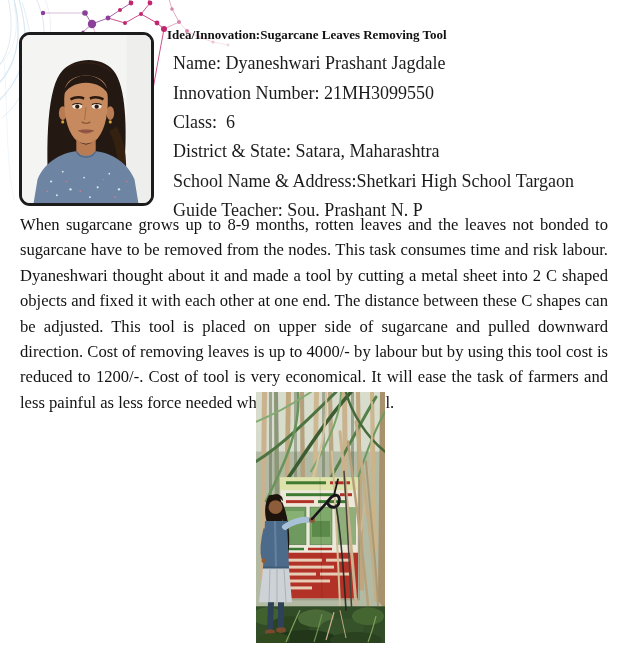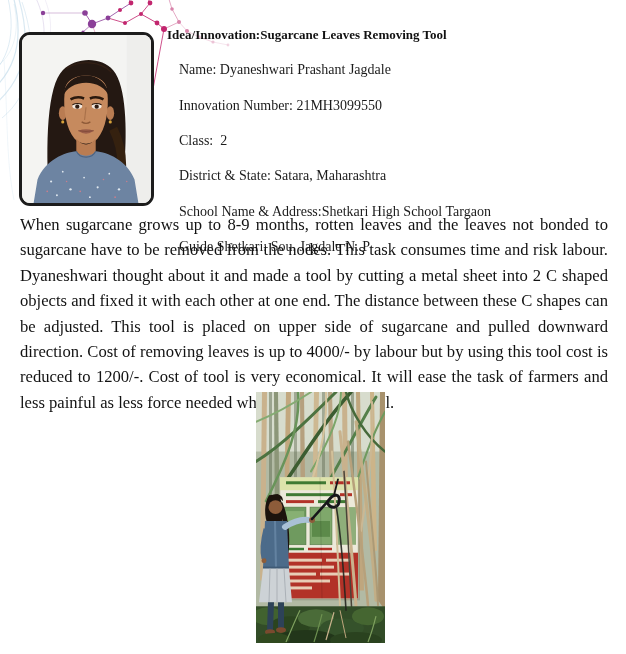--- a/index.html
+++ b/index.html
@@ -36,21 +36,21 @@
     position:absolute;left:19px;top:32px;width:135px;height:174px;
     border:3px solid var(--photo-border);border-radius:11px;overflow:hidden;
     box-sizing:border-box;background:#f4f4f2;
   }
   .portrait-frame svg{display:block;width:100%;height:100%;}
   .info{position:absolute;left:167px;top:23px;width:450px;}
   .info .title{
     margin:0;font-size:13px;font-weight:bold;line-height:23.4px;color:#111;
   }
   .info .line{
-    margin:12px;font-size:14px;font-weight:normal;line-height:23.3px;color:#1b1b1b;
+    margin:6px;font-size:18px;font-weight:normal;line-height:23.3px;color:#1b1b1b;
     white-space:pre-wrap;
   }
   .body-text{
     position:absolute;left:20px;top:212px;width:588px;
     font-size:16.6px;line-height:25.4px;text-align:justify;color:#121212;
     margin:0;
   }
   .field-photo{
     position:absolute;left:256px;top:392px;width:129px;height:251px;
     overflow:hidden;background:#d7dccd;
@@ -163,24 +163,24 @@
           <circle cx="96" cy="166" r="0.9"></circle>
           <circle cx="108" cy="150" r="0.8"></circle>
       </g>
     </svg>
   </div>
 
   <div class="info">
     <h1 class="title">Idea/Innovation:Sugarcane Leaves Removing Tool</h1>
     <p class="line">Name: Dyaneshwari Prashant Jagdale</p>
     <p class="line">Innovation Number: 21MH3099550</p>
-    <p class="line">Class:  2</p>
+    <p class="line">Class:  6</p>
     <p class="line">District &amp; State: Satara, Maharashtra</p>
     <p class="line">School Name &amp; Address:Shetkari High School Targaon</p>
-    <p class="line">Guide Shetkari: Sou. Jagdale N. P</p>
+    <p class="line">Guide Teacher: Sou. Prashant N. P</p>
   </div>
 
   <p class="body-text">When sugarcane grows up to 8-9 months, rotten leaves and the leaves not bonded to sugarcane have to be removed from the nodes. This task consumes time and risk labour. Dyaneshwari thought about it and made a tool by cutting a metal sheet into 2 C shaped objects and fixed it with each other at one end. The distance between these C shapes can be adjusted. This tool is placed on upper side of sugarcane and pulled downward direction. Cost of removing leaves is up to 4000/- by labour but by using this tool cost is reduced to 1200/-. Cost of tool is very economical. It will ease the task of farmers and less painful as less force needed while handling the tool.</p>
 
   <div class="field-photo">
     <svg viewBox="0 0 129 253" preserveAspectRatio="none" aria-hidden="true">
       <rect x="0" y="0" width="129" height="253" fill="#d7dccd"></rect>
       <rect x="0" y="60" width="129" height="160" fill="#9aa488" opacity="0.6"></rect>
 
       <g>

